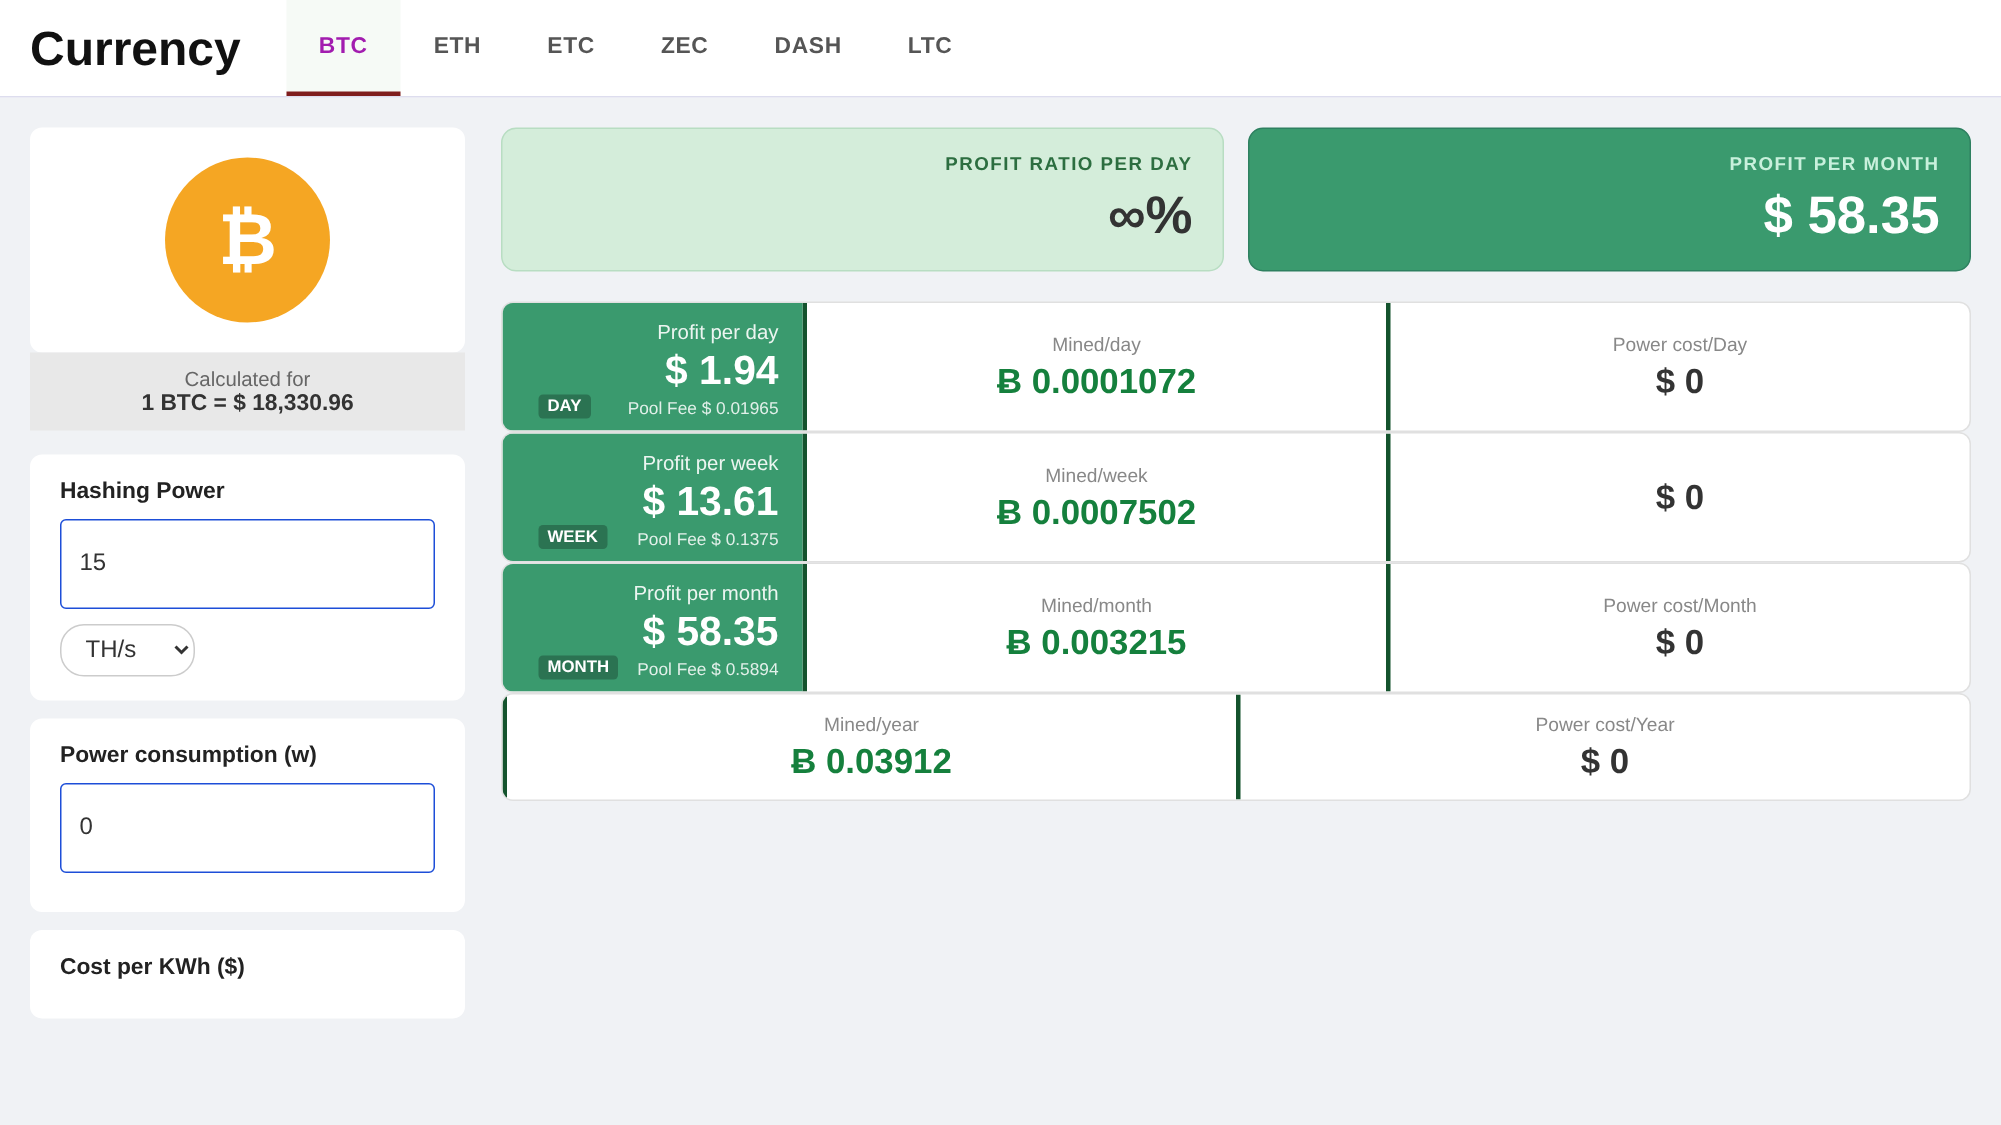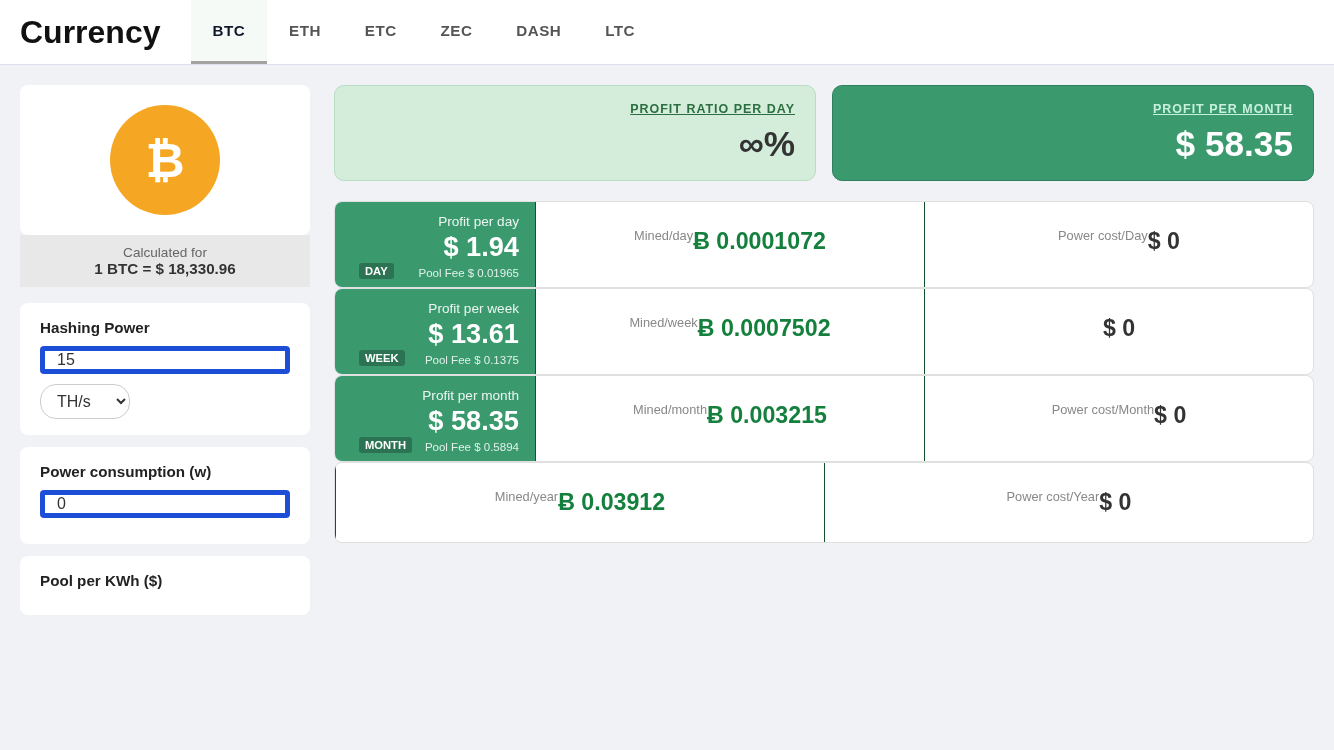--- a/index.html
+++ b/index.html
@@ -32,22 +32,22 @@
       cursor: pointer;
       font-size: 0.95rem;
       font-weight: 600;
       color: #555;
       border: none;
       background: none;
       border-bottom: 3px solid transparent;
       letter-spacing: 0.03em;
     }
     .currency-tab.active {
-      color: #0f172a;
-      border-bottom: 3px solid #a3a3a3;
+      color: #a21caf;
+      border-bottom: 3px solid #7f1d1d;
       background: #f6faf6;
     }
 
     
     .main-layout {
       display: flex;
       gap: 0;
       padding: 20px;
       max-width: 1334px;
     }
@@ -106,23 +106,23 @@
     }
     .form-label {
       font-weight: 700;
       font-size: 0.95rem;
       color: #222;
       margin-bottom: 10px;
       display: block;
     }
     .form-input {
       width: 100%;
-      border: 5px solid #1d4ed8;
+      border: 1px solid #1d4ed8;
       border-radius: 4px;
-      padding: 0 12px;
+      padding: 20px 12px;
       font-size: 1rem;
       color: #333;
       margin-bottom: 10px;
     }
     .form-select {
       border: 1px solid #ccc;
       border-radius: 16px;
       padding: 7px 12px;
       font-size: 1rem;
       color: #333;
@@ -155,21 +155,20 @@
     .summary-card.dark {
       background: #3a9a6e;
       border: 1.5px solid #2e8060;
     }
     .summary-card-label {
       font-size: 0.78rem;
       font-weight: 800;
       letter-spacing: 0.08em;
       text-transform: uppercase;
       margin-bottom: 8px;
-      text-decoration: underline;
     }
     .summary-card.light .summary-card-label { color: #2c6e40; }
     .summary-card.dark .summary-card-label { color: #c8f0dc; }
     .summary-card-value {
       font-size: 2.2rem;
       font-weight: 700;
     }
     .summary-card.light .summary-card-value { color: #333; }
     .summary-card.dark .summary-card-value { color: #fff; }
 
@@ -218,24 +217,24 @@
       margin-bottom: 4px;
     }
     .data-row-pool-fee {
       font-size: 0.72rem;
       text-align: right;
       opacity: 0.85;
     }
     .data-row-cell {
       flex: 1;
       display: flex;
-      flex-direction: row;
+      flex-direction: column;
       justify-content: center;
-      padding: 26px 20px;
-      border-left: 1px solid #14532d;
+      padding: 12px 20px;
+      border-left: 3px solid #14532d;
       text-align: center;
     }
     .data-row-cell-label {
       font-size: 0.8rem;
       color: #888;
       margin-bottom: 4px;
     }
     .data-row-cell-value {
       font-size: 1.45rem;
       font-weight: 700;
@@ -283,21 +282,21 @@
         <option>KH/s</option>
       </select>
     </div>
 
     <div class="form-section" style="margin-top:12px;">
       <label class="form-label">Power consumption (w)</label>
       <input class="form-input" type="text" value="0" style="">
     </div>
 
     <div class="form-section" style="margin-top:12px;">
-      <label class="form-label">Pool per KWh ($)</label>
+      <label class="form-label">Cost per KWh ($)</label>
     </div>
   </div>
 
   <div class="right-panel">
 
     <div class="summary-cards">
       <div class="summary-card light">
         <div class="summary-card-label">PROFIT RATIO PER DAY</div>
         <div class="summary-card-value">∞%</div>
       </div>

